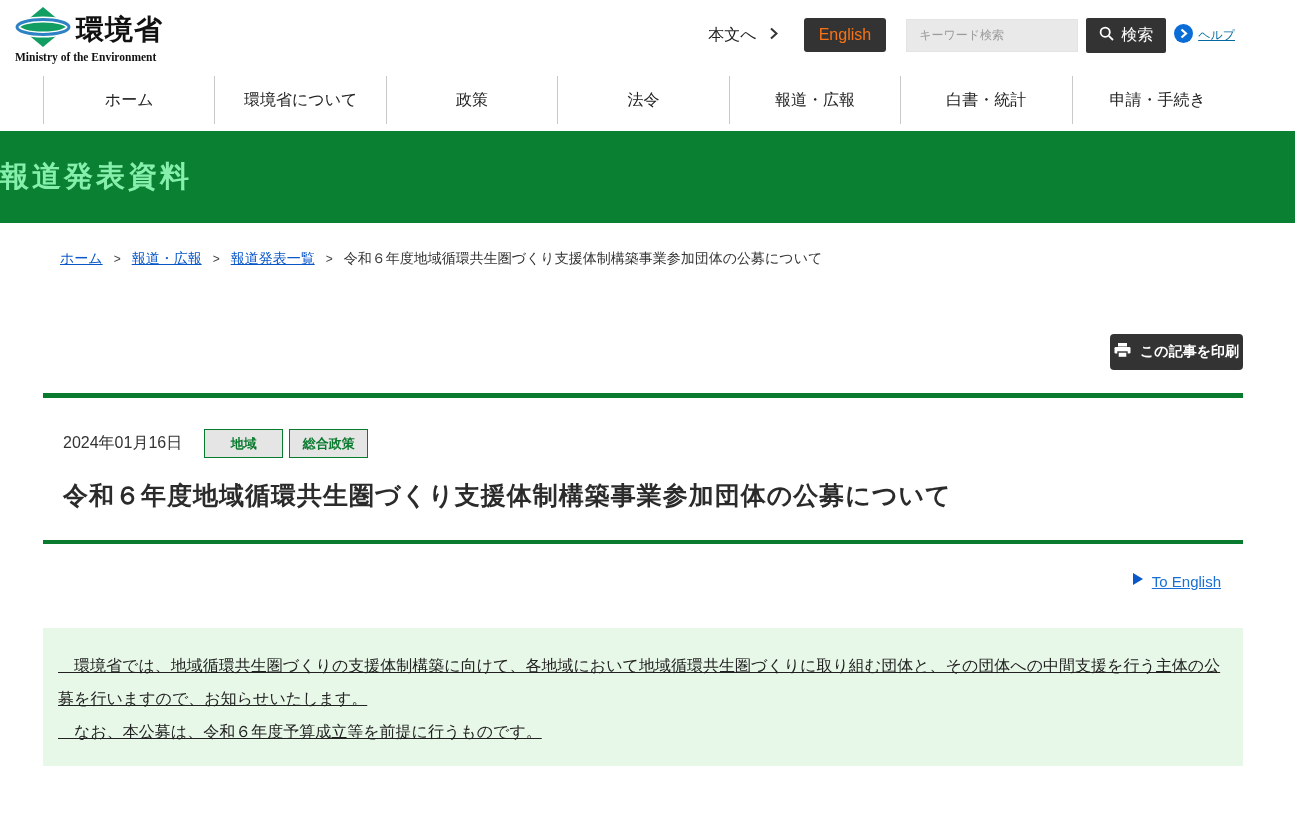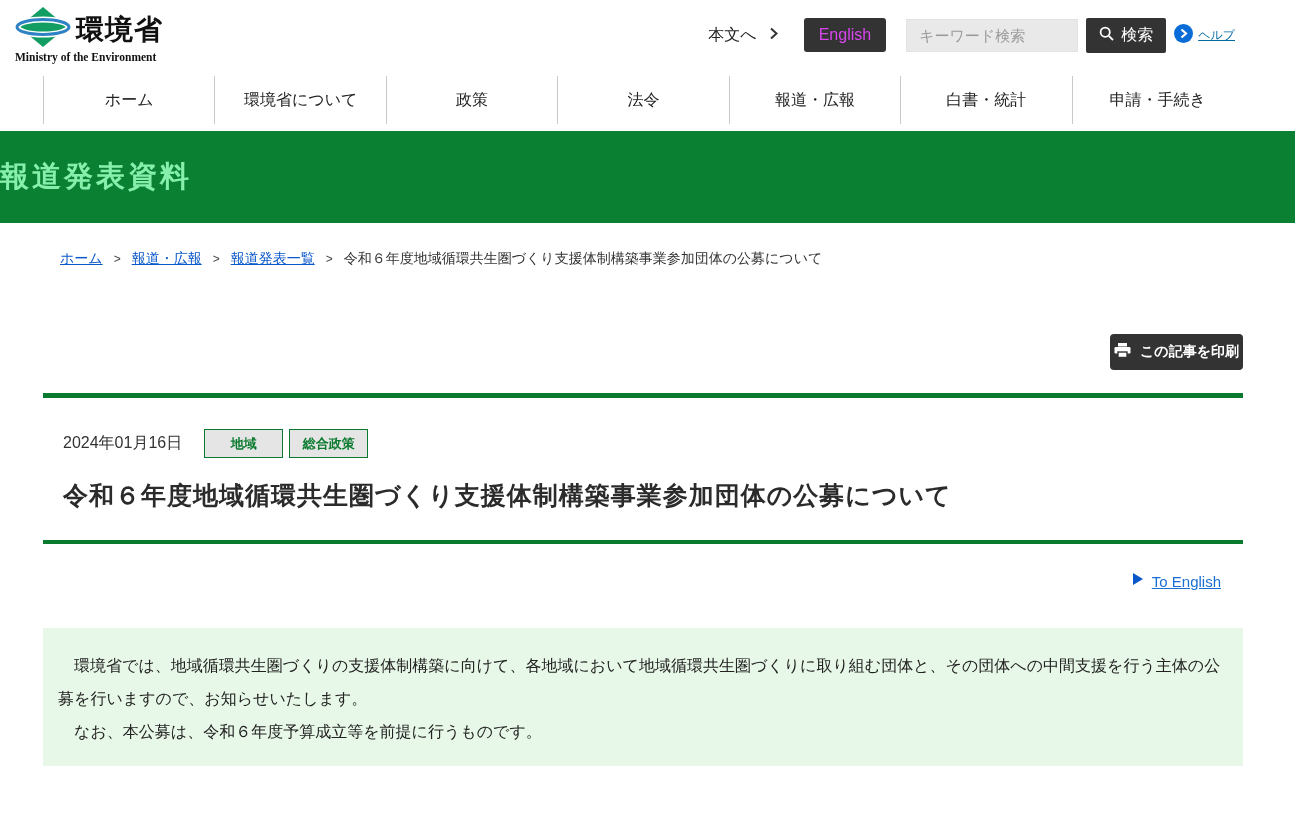--- a/index.html
+++ b/index.html
@@ -7,22 +7,22 @@
   .page{width:1295px;height:833px;overflow:hidden;background:#fff;}
 
   
   .header-top{height:70px;display:flex;align-items:center;padding:0 60px 0 15px;box-sizing:border-box;}
   .logo{display:flex;flex-direction:column;cursor:pointer;}
   .logo-top{display:flex;align-items:center;gap:5px;}
   .logo-title{font-size:28px;font-weight:bold;color:#111;letter-spacing:1px;}
   .logo-sub{font-family:"Liberation Serif","DejaVu Serif",serif;font-weight:bold;font-size:11.5px;color:#111;margin-top:-2px;}
   .header-right{margin-left:auto;display:flex;align-items:center;}
   .skip-link{display:flex;align-items:center;gap:12px;font-size:16px;color:#222;margin-right:26px;cursor:pointer;}
-  .english-btn{background:#333333;color:#d946ef;font-size:16px;padding:8px 15px;border:none;border-radius:3px;margin-right:20px;cursor:pointer;}
-  .search-input{width:172px;height:33px;background:#e9e9e9;border:1px solid #e3e3e3;box-sizing:border-box;padding:0 12px;font-size:15px;color:#b91c1c;}
+  .english-btn{background:#333333;color:#f97316;font-size:16px;padding:8px 15px;border:none;border-radius:3px;margin-right:20px;cursor:pointer;}
+  .search-input{width:172px;height:33px;background:#e9e9e9;border:1px solid #e3e3e3;box-sizing:border-box;padding:0 12px;font-size:12px;color:#b91c1c;}
   .search-input::placeholder{color:#9b9b9b;}
   .search-btn{background:#333333;color:#fff;height:35px;border:none;border-radius:2px;margin-left:8px;padding:0 13px;display:inline-flex;align-items:center;gap:7px;font-size:16px;cursor:pointer;}
   .help{display:flex;align-items:center;gap:5px;margin-left:8px;}
   .help-link{color:#0369a1;font-size:12px;text-decoration:underline;cursor:pointer;}
 
   
   .nav{width:1200px;margin:6px 0 0 43px;display:flex;height:48px;}
   .nav-item{flex:1;display:flex;align-items:center;justify-content:center;font-size:16px;color:#222;border-left:1px solid #c9c9c9;cursor:pointer;}
 
   
@@ -45,21 +45,21 @@
   .date{font-size:16px;color:#333;}
   .tags{margin-left:22px;display:flex;gap:6px;}
   .tag{width:79px;height:29px;box-sizing:border-box;border:1px solid #0a7a2e;color:#0a7a2e;background:#e5e5e5;font-size:13px;font-weight:bold;display:flex;align-items:center;justify-content:center;cursor:pointer;}
 
   .article-title{margin-top:21px;padding-left:20px;font-size:25px;font-weight:bold;color:#2b2b2b;letter-spacing:1px;}
 
   .to-english-row{margin-top:29px;padding-right:22px;display:flex;justify-content:flex-end;align-items:flex-start;gap:9px;}
   .tri-right{width:0;height:0;border-left:10px solid #0a57c9;border-top:6px solid transparent;border-bottom:6px solid transparent;}
   .to-english-link{color:#1a6fd4;font-size:15px;text-decoration:underline;cursor:pointer;}
 
-  .summary-box{margin-top:38px;background:#e8f8e8;padding:21px 18px 18px 15px;}
+  .summary-box{margin-top:38px;background:#e8f8e8;padding:21px 18px 18px 15px;text-decoration:underline;}
   .summary-box p{margin:0;font-size:16px;line-height:33px;color:#222;}
 </style>
 </head>
 <body>
 
 <div class="page">
 
   <header class="header-top">
     <div class="logo">
       <div class="logo-top">

